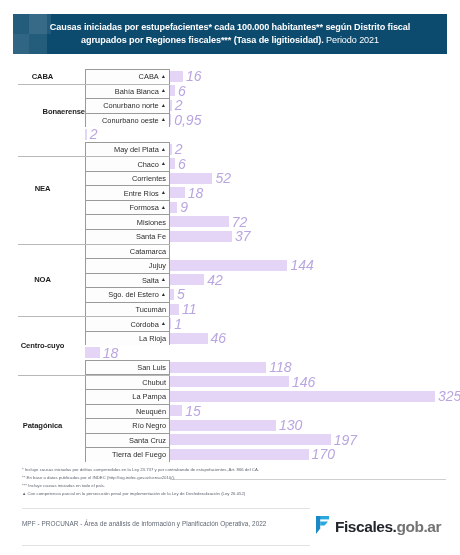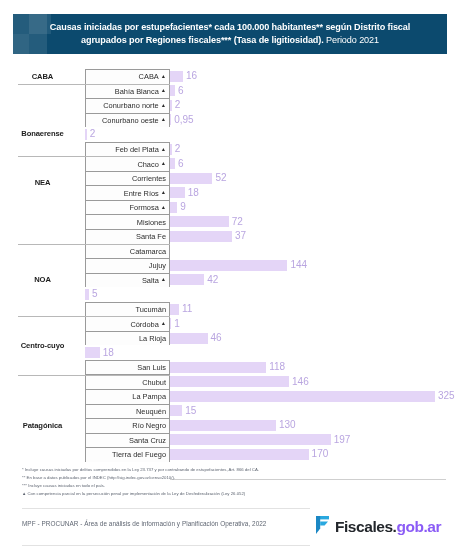--- a/index.html
+++ b/index.html
@@ -107,25 +107,26 @@
     position: relative;
     display: flex;
     align-items: center;
   }
   .bar {
     height: 11px;
     background: #e4d5f7;
     display: block;
   }
   .bar-val {
-    font-size: 10px;
+    font-size: 14px;
     color: #b9a5e0;
     margin-left: 3px;
     white-space: nowrap;
     line-height: 1;
+    font-style: italic;
   }
 
   
   .region-name {
     position: absolute;
     left: 0;
     width: 85px;
     text-align: center;
     font-size: 7.6px;
     font-weight: bold;
@@ -195,21 +196,21 @@
     height: 22px;
   }
   .logo-mark { margin-right: 4px; display: block; }
   .logo-text {
     font-size: 15.5px;
     font-weight: bold;
     letter-spacing: -0.45px;
     line-height: 1;
   }
   .logo-text .t1 { color: #22262b; }
-  .logo-text .t2 { color: #8b5cf6; }
+  .logo-text .t2 { color: #737373; }
 </style>
 </head>
 <body>
 
 <div class="header-band">
   <div class="tint-a"></div>
   <div class="tint-b"></div>
   <div class="tint-c"></div>
   <div class="header-text">
     <span class="strong">Causas iniciadas por estupefacientes* cada 100.000 habitantes** según Distrito fiscal agrupados por Regiones fiscales*** (Tasa de ligitiosidad).</span><span class="light"> Periodo 2021</span>
@@ -265,21 +266,21 @@
       <div class="row">
         <div class="region-col"></div>
         <div class="bar-col">
           <span class="bar" style="width: 1.63077px;"></span>
           <span class="bar-val">2</span>
         </div>
       </div>
       <div class="row">
         <div class="region-col"></div>
         <div class="label-col">
-          <span>Feb del Plata</span>
+          <span>May del Plata</span>
           <span class="mk">▲</span>
         </div>
         <div class="bar-col">
           <span class="bar" style="width: 1.63077px;"></span>
           <span class="bar-val">2</span>
         </div>
       </div>
       <div class="row">
         <div class="region-col"></div>
         <div class="label-col">
@@ -365,20 +366,24 @@
           <span>Salta</span>
           <span class="mk">▲</span>
         </div>
         <div class="bar-col">
           <span class="bar" style="width: 34.2462px;"></span>
           <span class="bar-val">42</span>
         </div>
       </div>
       <div class="row">
         <div class="region-col"></div>
+        <div class="label-col">
+          <span>Sgo. del Estero</span>
+          <span class="mk">▲</span>
+        </div>
         <div class="bar-col">
           <span class="bar" style="width: 4.07692px;"></span>
           <span class="bar-val">5</span>
         </div>
       </div>
       <div class="row">
         <div class="region-col"></div>
         <div class="label-col">
           <span>Tucumán</span>
         </div>
@@ -479,23 +484,23 @@
         <div class="region-col"></div>
         <div class="label-col">
           <span>Tierra del Fuego</span>
         </div>
         <div class="bar-col">
           <span class="bar" style="width: 138.615px;"></span>
           <span class="bar-val">170</span>
         </div>
       </div>
       <div class="region-name" style="top: 2.775px;">CABA</div>
-      <div class="region-name" style="top: 60px;">Bonaerense</div>
+      <div class="region-name" style="top: 38px; text-align: right;">Bonaerense</div>
       <div class="region-sep" style="top: 14.55px;"></div>
-      <div class="region-name" style="top: 109px;">NEA</div>
+      <div class="region-name" style="top: 115px;">NEA</div>
       <div class="region-sep" style="top: 87.3px;"></div>
       <div class="region-name" style="top: 206.475px;">NOA</div>
       <div class="region-sep" style="top: 174.6px;"></div>
       <div class="region-name" style="top: 271.95px;">Centro-cuyo</div>
       <div class="region-sep" style="top: 247.35px;"></div>
       <div class="region-name" style="top: 351.975px;">Patagónica</div>
       <div class="region-sep" style="top: 305.55px;"></div>
       <div class="axis-base" style="top: 410.4px;"></div>
     </div>
 </div>

